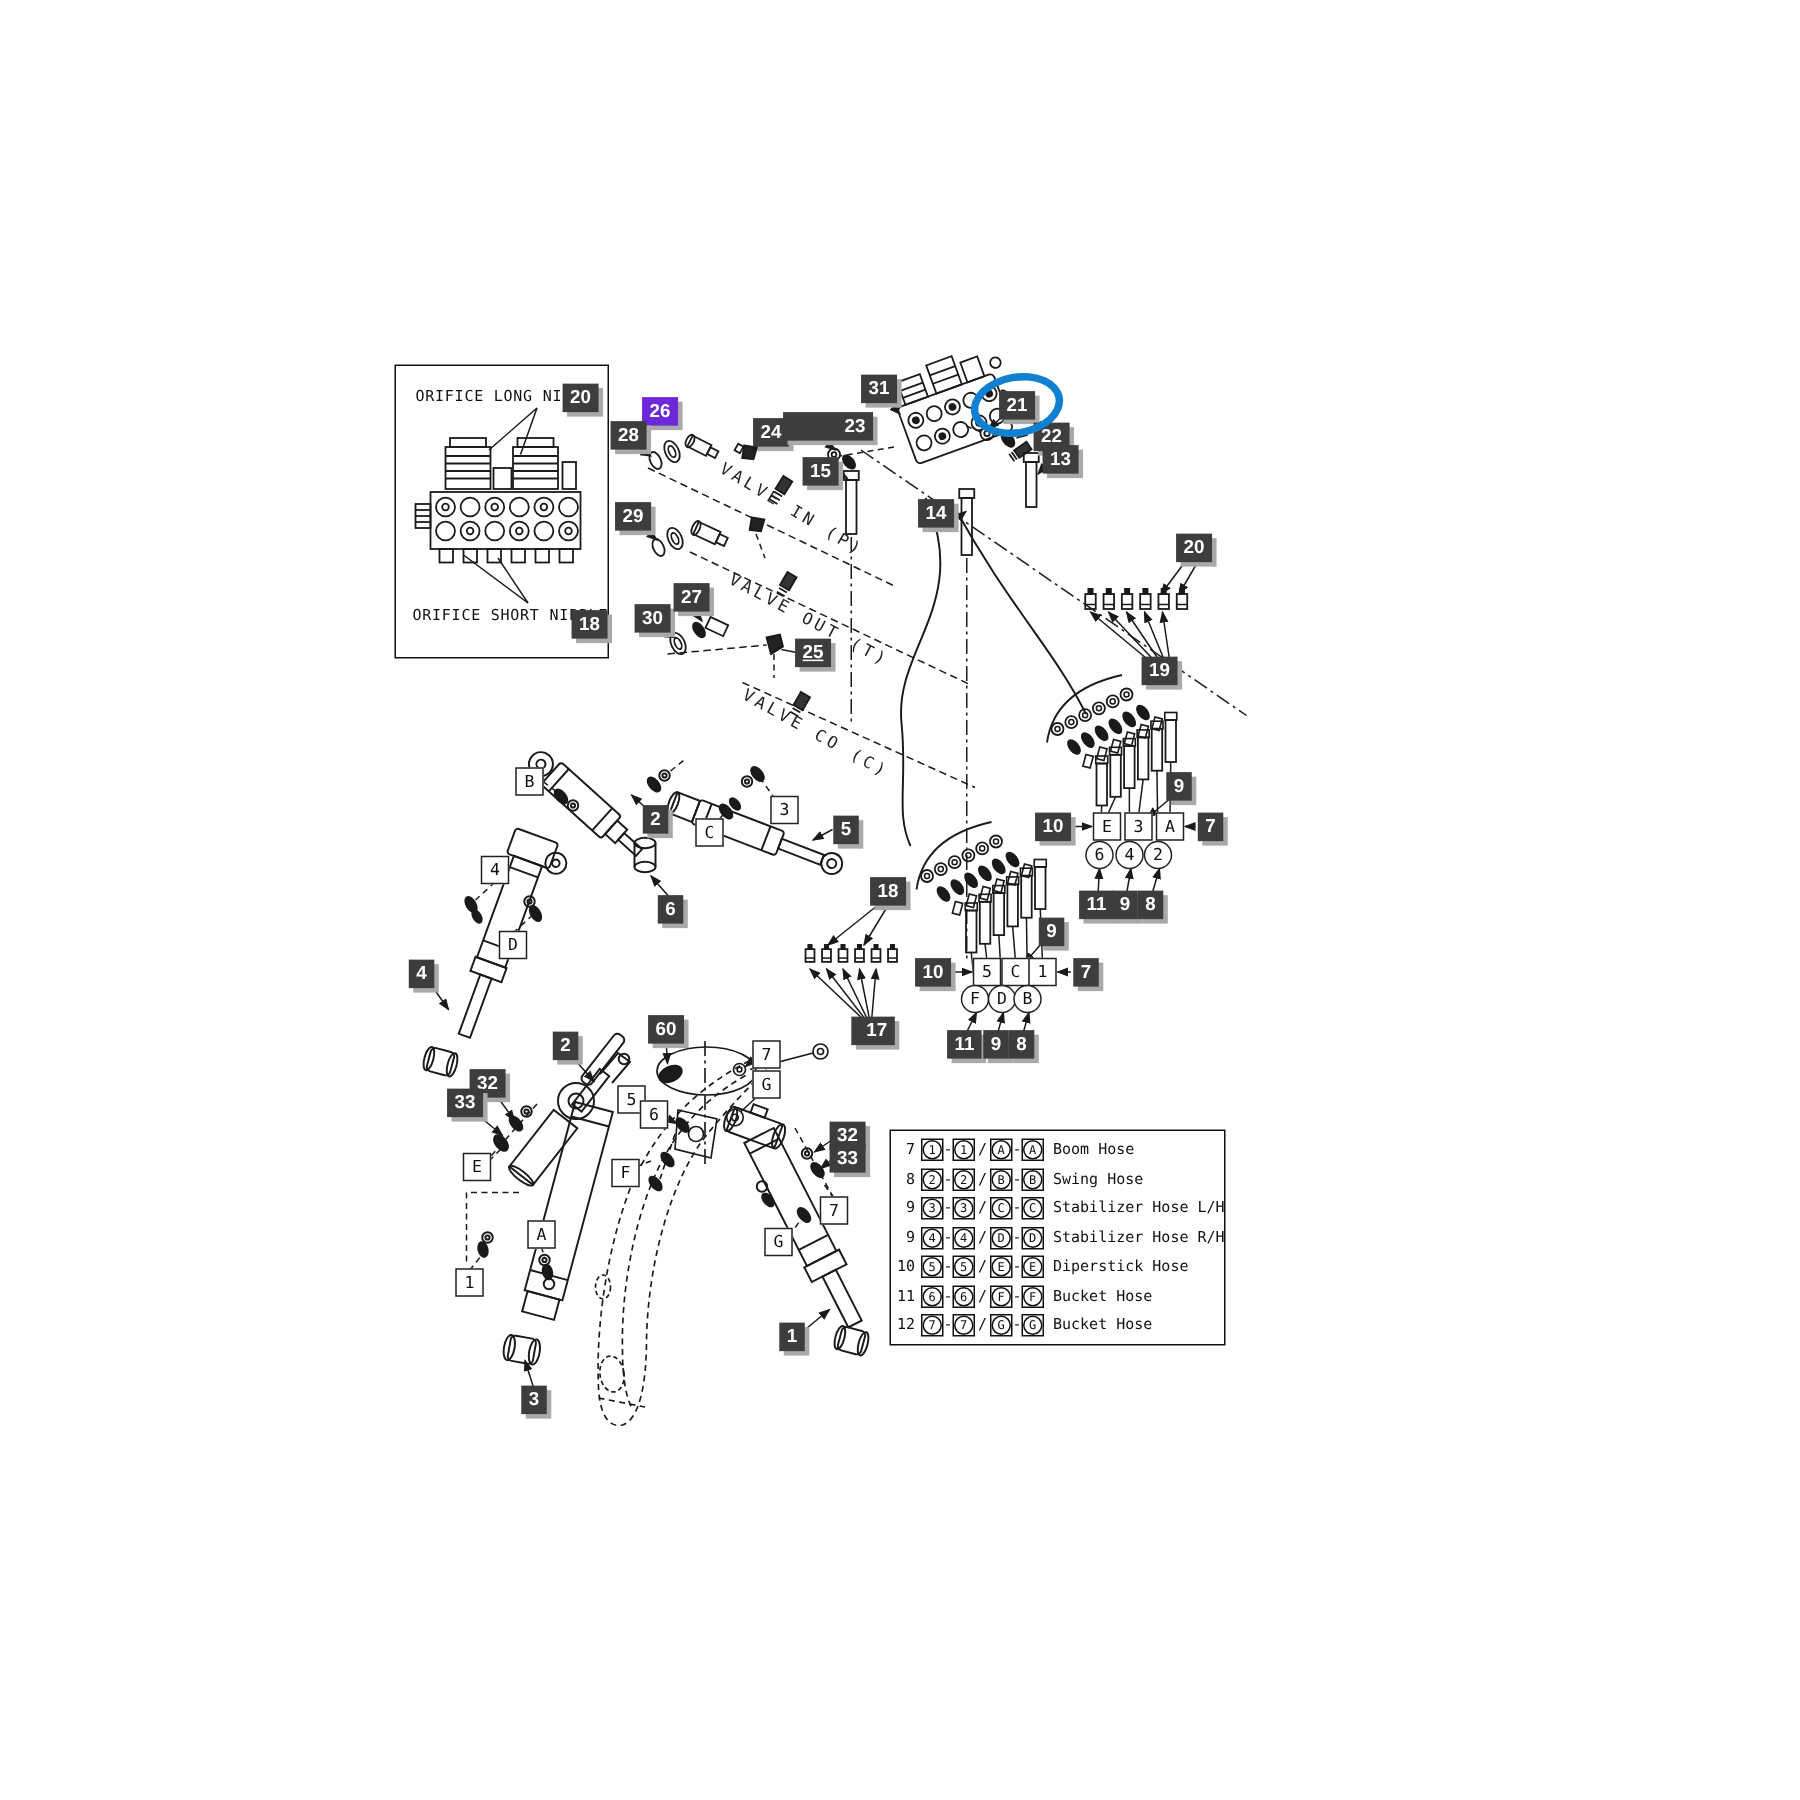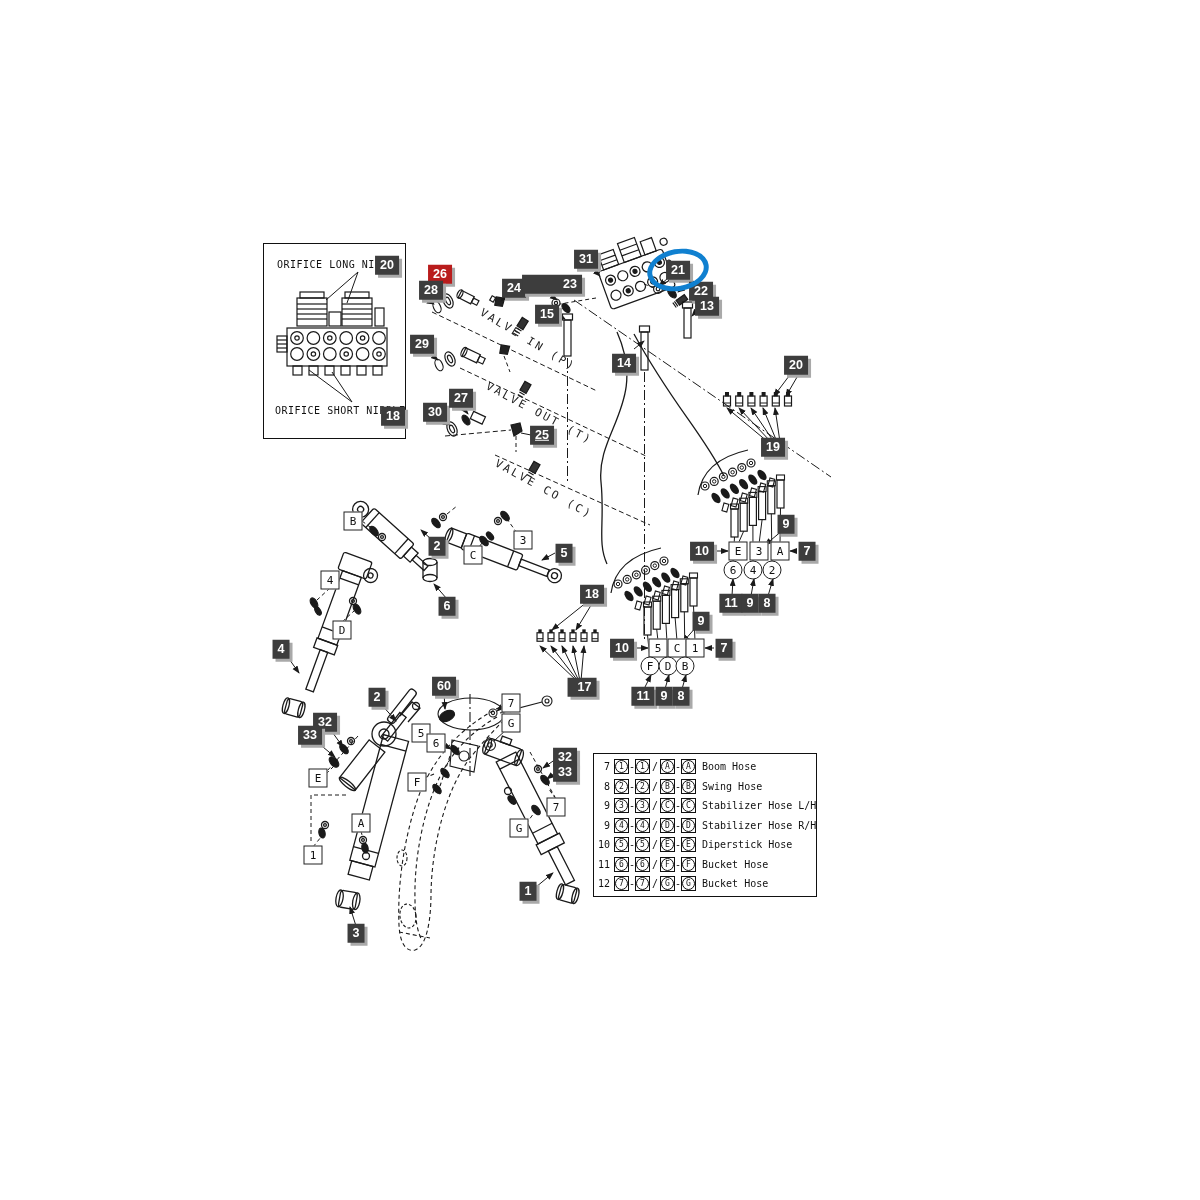--- a/index.html
+++ b/index.html
@@ -3,21 +3,21 @@
 <meta charset="utf-8">
 <style>
   html,body{margin:0;padding:0;background:#fff;}
   #stage{position:relative;width:1200px;height:1200px;background:#fff;overflow:hidden;
          font-family:"Liberation Sans",sans-serif;}
   #art{position:absolute;left:0;top:0;}
   #labels-layer{position:absolute;left:0;top:0;width:1200px;height:1200px;pointer-events:none;}
   .plabel{position:absolute;transform:translate(-50%,-50%);background:#3d3d3d;color:#fff;
           font:bold 12.5px "Liberation Sans",sans-serif;line-height:1;padding:3px 5px;
           box-shadow:3px 3px 0 #a9a9a9;white-space:nowrap;pointer-events:auto;z-index:3;}
-  .plabel.hl{background:#b91c1c;}
+  .plabel.hl{background:#6d28d9;}
   .sel-ellipse{position:absolute;width:52px;height:32px;border:5px solid #1080d0;border-radius:50%;
           transform:translate(-50%,-50%) rotate(-10deg);z-index:4;pointer-events:none;}
   .conn{position:absolute;width:17px;height:17px;transform:translate(-50%,-50%);
         border:1.4px solid #222;background:#fff;color:#111;z-index:2;
         display:flex;align-items:center;justify-content:center;
         font:11px "DejaVu Sans Mono",monospace;pointer-events:auto;}
   .conn.circ{border-radius:50%;}
   .vtext{position:absolute;color:#222;font:11px "DejaVu Sans Mono",monospace;
          letter-spacing:2.5px;white-space:nowrap;transform-origin:0 50%;z-index:1;}
   #inset-box{position:absolute;left:263px;top:243px;width:141px;height:194px;
@@ -581,30 +581,30 @@
 </svg>
 
 <div id="inset-box"></div>
 <div class="inset-text" style="left:277px;top:259px">ORIFICE LONG NIPPLE</div>
 <div class="inset-text" style="left:275px;top:405px">ORIFICE SHORT NIPPLE</div>
 
 <div id="labels-layer">
       <div class="plabel" style="left: 387px; top: 265px;">20</div>
       <div class="plabel" style="left: 393px; top: 416px;">18</div>
       <div class="plabel hl" style="left: 440px; top: 274px;">26</div>
-      <div class="plabel" style="left: 431px; top: 290px;">28</div>
+      <div class="plabel" style="left: 419px; top: 290px;">28</div>
       <div class="plabel" style="left: 514px; top: 288px;">24</div>
       <div class="plabel" style="left: 552px; top: 284px; padding-left: 41px;">23</div>
       <div class="plabel" style="left: 547px; top: 314px;">15</div>
       <div class="plabel" style="left: 586px; top: 259px;">31</div>
       <div class="plabel" style="left: 678px; top: 270px;">21</div>
       <div class="sel-ellipse" style="left: 678px; top: 270px; border-color: rgb(16, 128, 208);"></div>
       <div class="plabel" style="left: 701px; top: 291px;">22</div>
       <div class="plabel" style="left: 707px; top: 306px;">13</div>
-      <div class="plabel" style="left: 624px; top: 363px;">14</div>
+      <div class="plabel" style="left: 624px; top: 342px;">14</div>
       <div class="plabel" style="left: 422px; top: 344px;">29</div>
       <div class="plabel" style="left: 435px; top: 412px;">30</div>
       <div class="plabel" style="left: 461px; top: 398px;">27</div>
       <div class="plabel" style="left: 542px; top: 435px; text-decoration: underline;">25</div>
       <div class="plabel" style="left: 796px; top: 365px;">20</div>
       <div class="plabel" style="left: 773px; top: 447px;">19</div>
       <div class="plabel" style="left: 786px; top: 524px;">9</div>
       <div class="plabel" style="left: 702px; top: 551px;">10</div>
       <div class="plabel" style="left: 807px; top: 551px;">7</div>
       <div class="plabel" style="left: 731px; top: 603px;">11</div>

